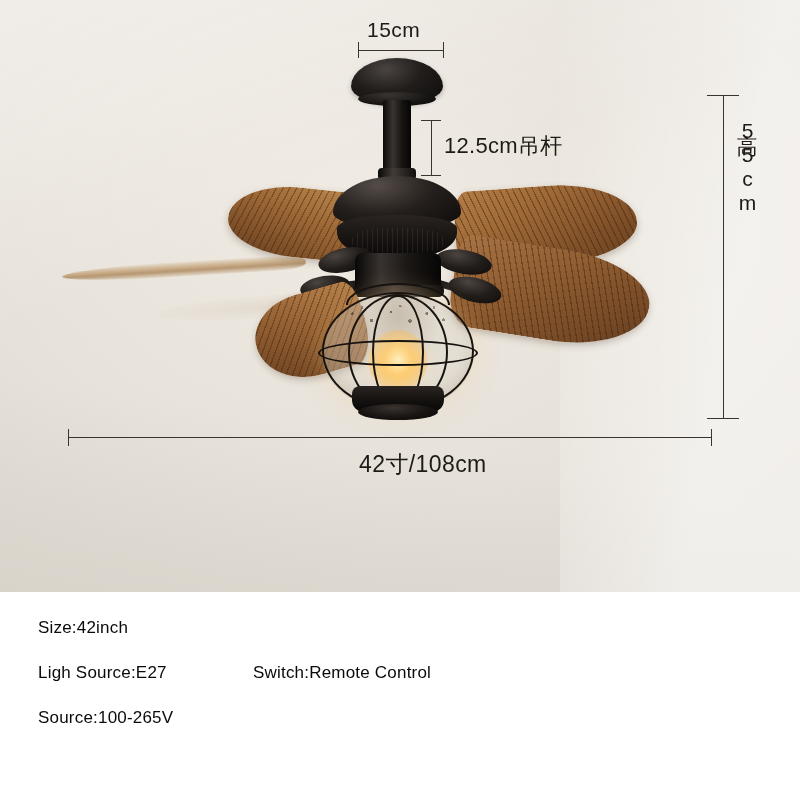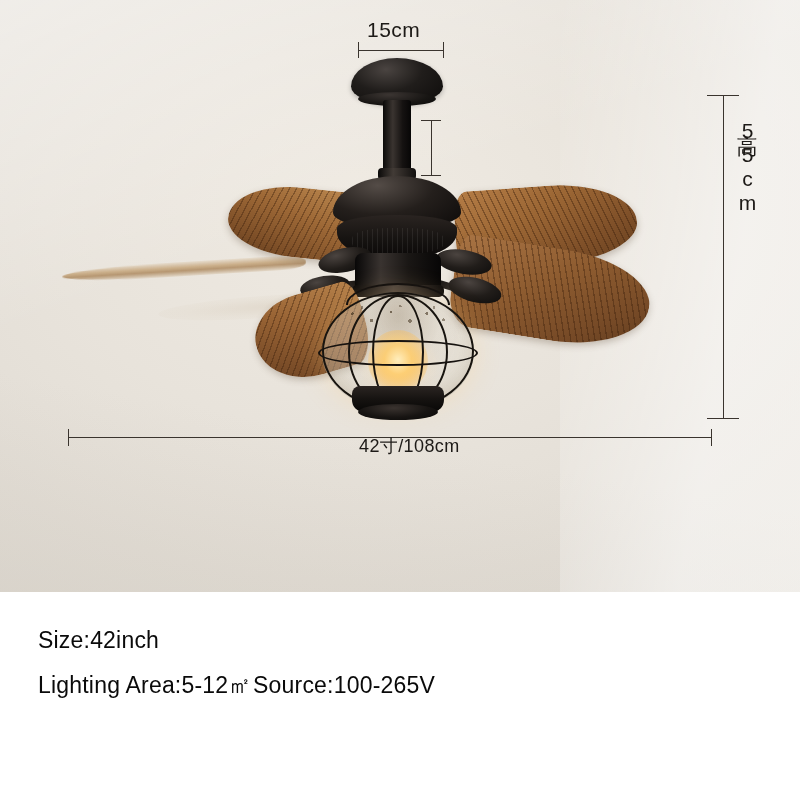--- a/index.html
+++ b/index.html
@@ -267,21 +267,21 @@
   
   #dim125-line { left: 431px; top: 120px; height: 56px; }
   #dim125-cap-t { left: 421px; top: 120px; width: 20px; }
   #dim125-cap-b { left: 421px; top: 175px; width: 20px; }
   #dim125-label { left: 444px; top: 131px; font-size: 22px; letter-spacing: 0.3px; }
 
   
   #dim108-line { left: 68px; top: 437px; width: 644px; }
   #dim108-cap-l { left: 68px; top: 429px; height: 17px; }
   #dim108-cap-r { left: 711px; top: 429px; height: 17px; }
-  #dim108-label { left: 359px; top: 434px; font-size: 18px; letter-spacing: 0.4px; }
+  #dim108-label { left: 359px; top: 449px; font-size: 23px; letter-spacing: 0.4px; }
 
   
   #dimH-line { left: 723px; top: 95px; height: 324px; }
   #dimH-cap-t { left: 707px; top: 95px; width: 32px; }
   #dimH-cap-b { left: 707px; top: 418px; width: 32px; }
   #dimH-label {
     left: 733px; top: 118px; font-size: 21px;
     writing-mode: vertical-rl; text-orientation: upright;
     letter-spacing: 1px;
   }
@@ -290,22 +290,22 @@
   .spec-panel {
     position: absolute; left: 0; top: 592px; width: 800px; height: 208px;
     background: #ffffff;
   }
   .spec-rows {
     position: absolute; left: 38px; top: 26px; width: 560px;
   }
   .spec-row {
     display: flex;
     height: 45px;
-    align-items: center;
-    font-size: 23px;
+    align-items: flex-start;
+    font-size: 17px;
     color: #0a0a0a;
     letter-spacing: 0.2px;
   }
   .spec-col-a { width: 215px; }
   .spec-col-b { }
 </style>
 </head>
 <body>
 
 <div id="page">
@@ -359,42 +359,46 @@
     </div>
 
     <div class="dim-line-h" id="dim15-line"></div>
     <div class="dim-cap-v" id="dim15-cap-l"></div>
     <div class="dim-cap-v" id="dim15-cap-r"></div>
     <div class="dim-label" id="dim15-label">15cm</div>
 
     <div class="dim-line-v" id="dim125-line"></div>
     <div class="dim-cap-h" id="dim125-cap-t"></div>
     <div class="dim-cap-h" id="dim125-cap-b"></div>
+    <div class="dim-label" id="dim125-label">12.5cm吊杆</div>
 
     <div class="dim-line-h" id="dim108-line"></div>
     <div class="dim-cap-v" id="dim108-cap-l"></div>
     <div class="dim-cap-v" id="dim108-cap-r"></div>
     <div class="dim-label" id="dim108-label">42寸/108cm</div>
 
     <div class="dim-line-v" id="dimH-line"></div>
     <div class="dim-cap-h" id="dimH-cap-t"></div>
     <div class="dim-cap-h" id="dimH-cap-b"></div>
     <div class="dim-label" id="dimH-label">高55cm</div>
   </div>
 
   <div class="spec-panel">
     <div class="spec-rows">
 
       <div class="spec-row">
         <div class="spec-col-a">Size:42inch</div>
       </div>
 
-
       <div class="spec-row">
-        <div class="spec-col-a"><span>Lighting Area:5-12</span><span>㎡</span></div>
+        <div class="spec-col-a">Ligh Source:E27</div>
+        <div class="spec-col-b">Switch:Remote Control</div>
+      </div>
+
+      <div class="spec-row">
         <div class="spec-col-b">Source:100-265V</div>
       </div>
 
     </div>
 
   </div>
 
 </div>
 
 </body></html>

